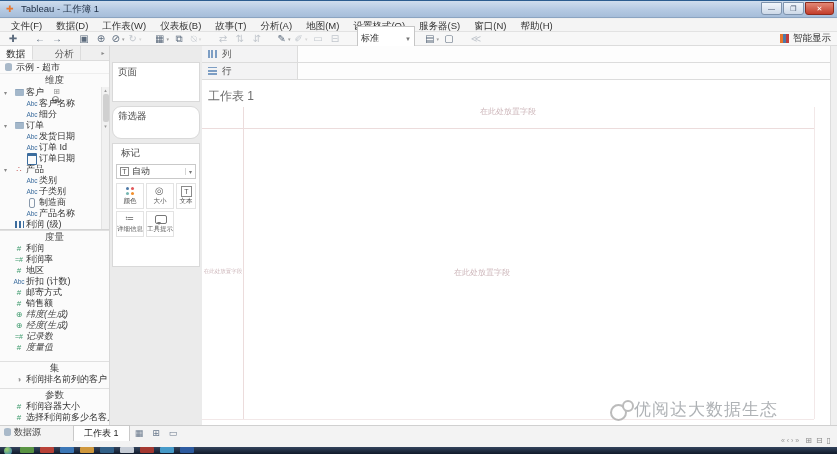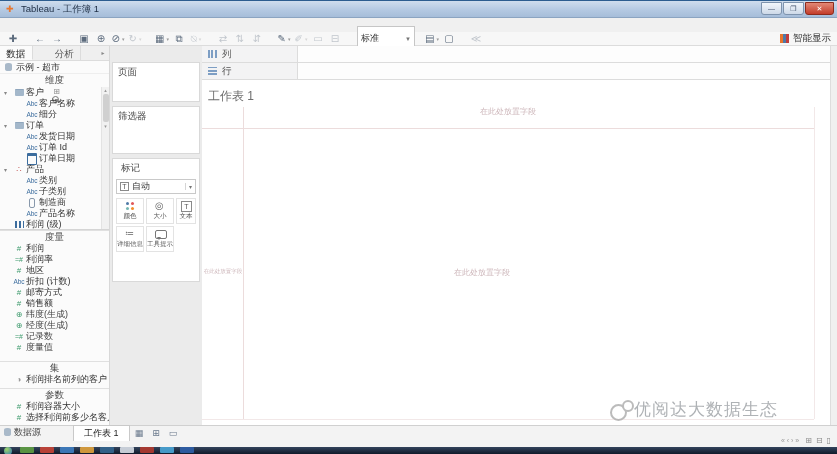--- a/index.html
+++ b/index.html
@@ -56,42 +56,42 @@
   .search-ic::after{content:"";position:absolute;left:5px;top:5px;width:3px;height:1px;background:#777;transform:rotate(45deg);}
   #dims-wrap{position:relative;height:143px;border-bottom:1px solid #d5d5d5;overflow:hidden;}
   #dims-list{margin-right:8px;}
   .vscroll{position:absolute;right:0;top:0;width:8px;height:100%;background:#f1f1f1;border-left:1px solid #e3e3e3;font-size:5px;color:#999;text-align:center;}
   .vscroll .thumb{display:block;width:6px;height:28px;margin:1px auto;background:#d0d0d0;border-radius:2px;}
   .frow{display:flex;align-items:center;height:11px;padding-left:4px;}
   .frow.lv1{padding-left:17px;}
   .frow .exp{width:8px;font-size:6px;color:#888;flex:none;}
   .frow .ficon{width:14px;height:10px;flex:none;display:flex;align-items:center;justify-content:center;}
   .frow .flabel{font-size:9px;color:#333;white-space:nowrap;overflow:hidden;}
-  .frow.italic .flabel{color:#444;}
+  .frow.italic .flabel{font-style:italic;color:#444;}
   [data-icon="folder"] .ficon::before{content:"";width:9px;height:6px;background:#a3b7ca;border-top:1px solid #8fa6bd;border-radius:1px;}
   [data-icon="abc"] .ficon::before{content:"Abc";font-size:6.5px;color:#3c6d9e;}
   [data-icon="calendar"] .ficon::before{content:"";width:8px;height:8px;border:1px solid #3c6d9e;border-top:3px solid #3c6d9e;border-radius:1px;}
   [data-icon="hierarchy"] .ficon::before{content:"∴";font-size:8px;color:#c0504d;}
   [data-icon="paperclip"] .ficon::before{content:"";width:4px;height:8px;border:1px solid #8898ab;border-radius:2px;}
   [data-icon="bin"] .ficon::before{content:"";width:9px;height:7px;background:repeating-linear-gradient(90deg,#3c6d9e 0 2px,transparent 2px 4px);}
   [data-icon="num"] .ficon::before{content:"#";font-size:8px;color:#3f9b6e;}
   [data-icon="calcnum"] .ficon::before{content:"=#";font-size:7px;color:#3f9b6e;}
   [data-icon="globe"] .ficon::before{content:"⊕";font-size:8px;color:#3f9b6e;}
   [data-icon="set"] .ficon::before{content:"◑";font-size:8px;color:#999;}
   [data-icon="param"] .ficon::before{content:"#";font-size:8px;color:#3f9b6e;}
   #sets-head{margin-top:8px;border-top:1px solid #e0e0e0;}
   #params-head{margin-top:3px;border-top:1px solid #e0e0e0;}
   #meas-head{border-top:1px solid #e0e0e0;}
 
   
   #cards{position:absolute;left:110px;top:46px;width:92px;height:379px;background:#ebebeb;padding:0 2px;}
   .card{background:#fff;border:1px solid #d9d9d9;margin-top:16px;}
   .card .card-title{font-size:9.5px;color:#474747;padding:3px 0 2px 5px;}
   #card-pages{height:40px;}
-  #card-filters{height:48px;margin-top:4px;}
+  #card-filters{height:33px;margin-top:4px;border-radius:9px;}
   #card-marks{height:124px;margin-top:4px;padding:0 3px;}
   .mark-type{height:15px;border:1px solid #c9c9c9;background:#fff;display:flex;align-items:center;padding:0 3px;margin-top:2px;}
   .mtype-ic{width:9px;height:9px;border:1px solid #8a8a8a;font-size:7px;line-height:8px;text-align:center;color:#555;margin-right:3px;}
   .mark-type .mt-label{font-size:9px;color:#333;}
   .mark-type .car{margin-left:auto;font-size:6px;color:#777;border-left:1px solid #d5d5d5;padding-left:3px;}
   #marks-grid{display:grid;grid-template-columns:repeat(3,1fr);gap:2px;margin-top:4px;}
   .mk-btn{height:26px;border:1px solid #e3e3e3;background:#fff;display:flex;flex-direction:column;align-items:center;justify-content:center;}
   .mk-ic{position:relative;width:12px;height:11px;display:block;}
   .mk-lb{font-size:6.5px;color:#555;white-space:nowrap;}
   [data-icon="color"] .mk-ic::before{content:"";position:absolute;left:2px;top:1px;width:3px;height:3px;border-radius:50%;
@@ -154,20 +154,34 @@
   <div id="titlebar">
     <span class="app-ic">✚</span>
     <span class="ttl">Tableau - 工作簿 1</span>
     <span class="win-controls">
       <span class="win-btn">—</span>
       <span class="win-btn">❐</span>
       <span class="win-btn close">✕</span>
     </span>
   </div>
 
+  <div id="menubar">
+
+  <span class="menu-item">文件(F)</span>
+      <span class="menu-item">数据(D)</span>
+      <span class="menu-item">工作表(W)</span>
+      <span class="menu-item">仪表板(B)</span>
+      <span class="menu-item">故事(T)</span>
+      <span class="menu-item">分析(A)</span>
+      <span class="menu-item">地图(M)</span>
+      <span class="menu-item">设置格式(O)</span>
+      <span class="menu-item">服务器(S)</span>
+      <span class="menu-item">窗口(N)</span>
+      <span class="menu-item">帮助(H)</span>
+    </div>
 
   <div id="toolbar">
     <span style="display:flex;align-items:center;">
 
     <span class="tbtn">✚</span>
         <span class="tbtn gap">←</span>
         <span class="tbtn">→</span>
         <span class="tbtn gap">▣</span>
         <span class="tbtn">⊕</span>
         <span class="tbtn dropdown">⊘</span>

